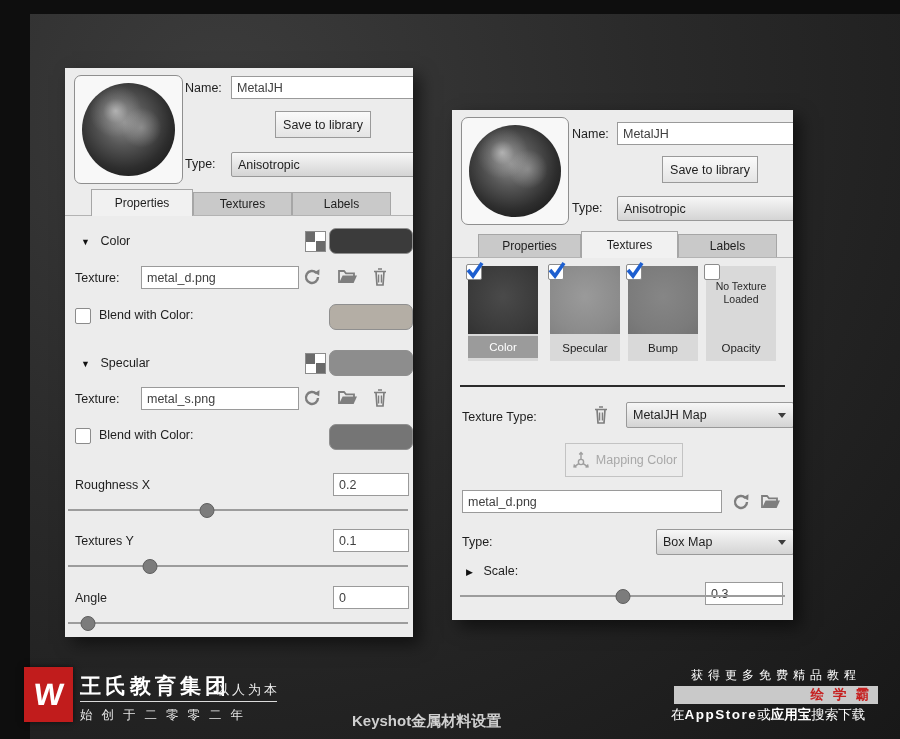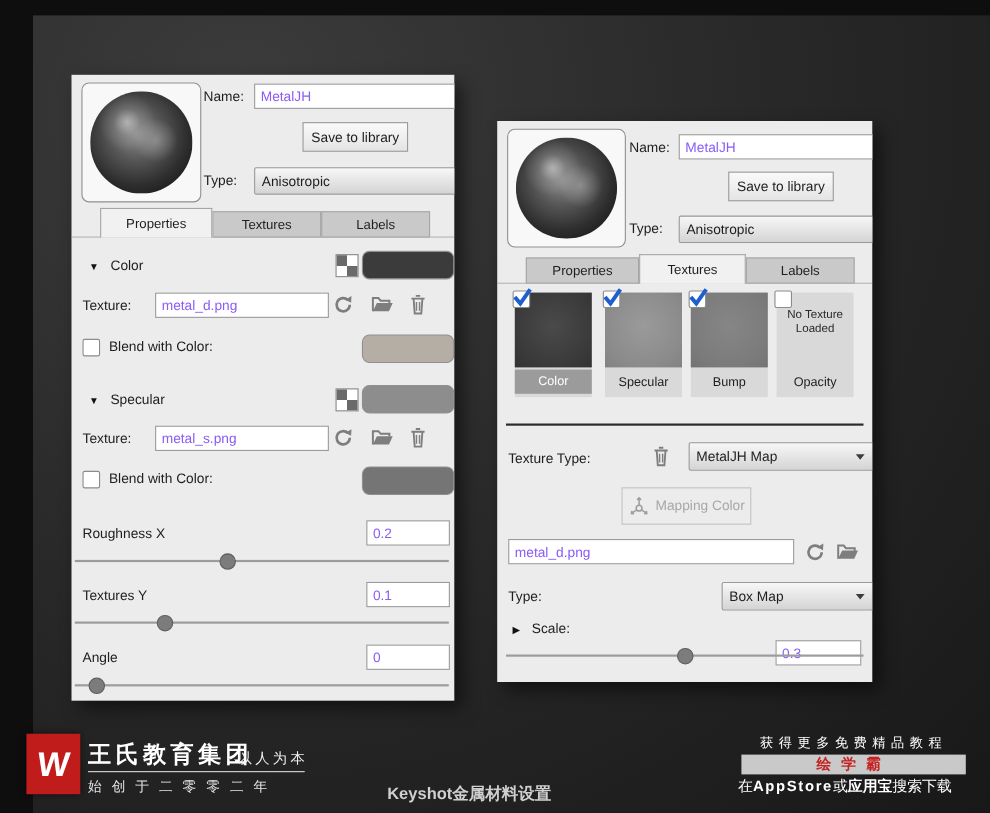--- a/index.html
+++ b/index.html
@@ -13,21 +13,21 @@
   .left-panel{left:65px;top:68px;width:348px;height:569px;}
   .right-panel{left:452px;top:110px;width:341px;height:510px;}
   .flabel{position:absolute;color:#1e1e1e;white-space:nowrap;}
   .preview-box{position:absolute;background:#f8f8f8;border:1px solid #8f8f8f;border-radius:7px;}
   .mat-ball{position:absolute;left:7px;top:7px;right:7px;bottom:7px;border-radius:50%;
      background:
        radial-gradient(circle at 36% 30%, rgba(235,235,235,.55) 0%, rgba(180,180,180,.25) 14%, rgba(0,0,0,0) 30%),
        radial-gradient(circle at 64% 48%, rgba(190,190,190,.45) 0%, rgba(0,0,0,0) 26%),
        radial-gradient(circle at 45% 42%, #8c8c8c 0%, #565656 32%, #2e2e2e 62%, #131313 92%);}
   .kw-input{position:absolute;background:#fff;border:1px solid #9a9a9a;height:21px;
-            font-family:"Liberation Sans",sans-serif;font-size:12.5px;color:#8b5cf6;padding:0 5px;outline:none;}
+            font-family:"Liberation Sans",sans-serif;font-size:12.5px;color:#404040;padding:0 5px;outline:none;}
   .kw-btn{position:absolute;background:linear-gradient(#fafafa,#e4e4e4);border:1px solid #9a9a9a;
           display:flex;align-items:center;justify-content:center;font-size:12.5px;color:#1e1e1e;cursor:pointer;}
   .kw-btn.disabled{color:#a8a8a8;background:#ececec;border-color:#c3c3c3;}
   .kw-dropdown{position:absolute;background:linear-gradient(#f7f7f7,#d4d4d4);border:1px solid #999;
                border-radius:2px;display:flex;align-items:center;padding:0 6px;font-size:12.5px;color:#1e1e1e;cursor:pointer;}
   .dd-arrow{position:absolute;right:7px;top:50%;margin-top:-2px;width:0;height:0;
             border-left:4px solid transparent;border-right:4px solid transparent;border-top:5px solid #3c3c3c;}
   .kw-tab{position:absolute;display:flex;align-items:center;justify-content:center;
           font-size:12px;color:#1e1e1e;cursor:pointer;}
   .kw-tab.inactive{top:124px;height:22px;background:#c9c9c9;border:1px solid #a6a6a6;z-index:1;}
@@ -60,21 +60,21 @@
             display:flex;align-items:center;justify-content:center;box-shadow:0 0 6px rgba(0,0,0,.6);}
   .logo-w{color:#fff;font-size:31px;font-weight:bold;transform:skewX(-6deg);line-height:1;}
   .brand-name{position:absolute;left:80px;top:672px;color:#fff;font-size:21px;font-weight:bold;letter-spacing:4px;}
   .brand-slogan{position:absolute;left:216px;top:681px;color:#f0f0f0;font-size:13px;letter-spacing:3px;}
   .brand-line{position:absolute;left:80px;top:701px;width:197px;height:1px;background:#dcdcdc;}
   .brand-founded{position:absolute;left:80px;top:707px;color:#e6e6e6;font-size:12.5px;letter-spacing:9px;white-space:nowrap;}
   .video-title{position:absolute;left:352px;top:712px;color:#cfcfcf;font-size:15px;font-weight:bold;}
   .promo-line1{position:absolute;left:673px;top:667px;width:206px;text-align:center;color:#fff;
                font-size:12px;letter-spacing:5px;white-space:nowrap;}
   .promo-bar{position:absolute;left:674px;top:686px;width:204px;height:18px;background:#c9c9c9;
-             display:flex;align-items:center;justify-content:center;}
+             display:flex;align-items:center;justify-content:flex-end;}
   .promo-app{color:#c62222;font-size:13.5px;font-weight:bold;letter-spacing:9px;}
   .promo-line2{position:absolute;left:671px;top:706px;color:#fff;font-size:13.5px;white-space:nowrap;}
   .promo-line2 .b{font-weight:bold;}
   .promo-line2 .sp{letter-spacing:1.5px;}
 </style>
 </head>
 <body>
 
 <div class="stage">
   <div class="inner-bg"></div>

